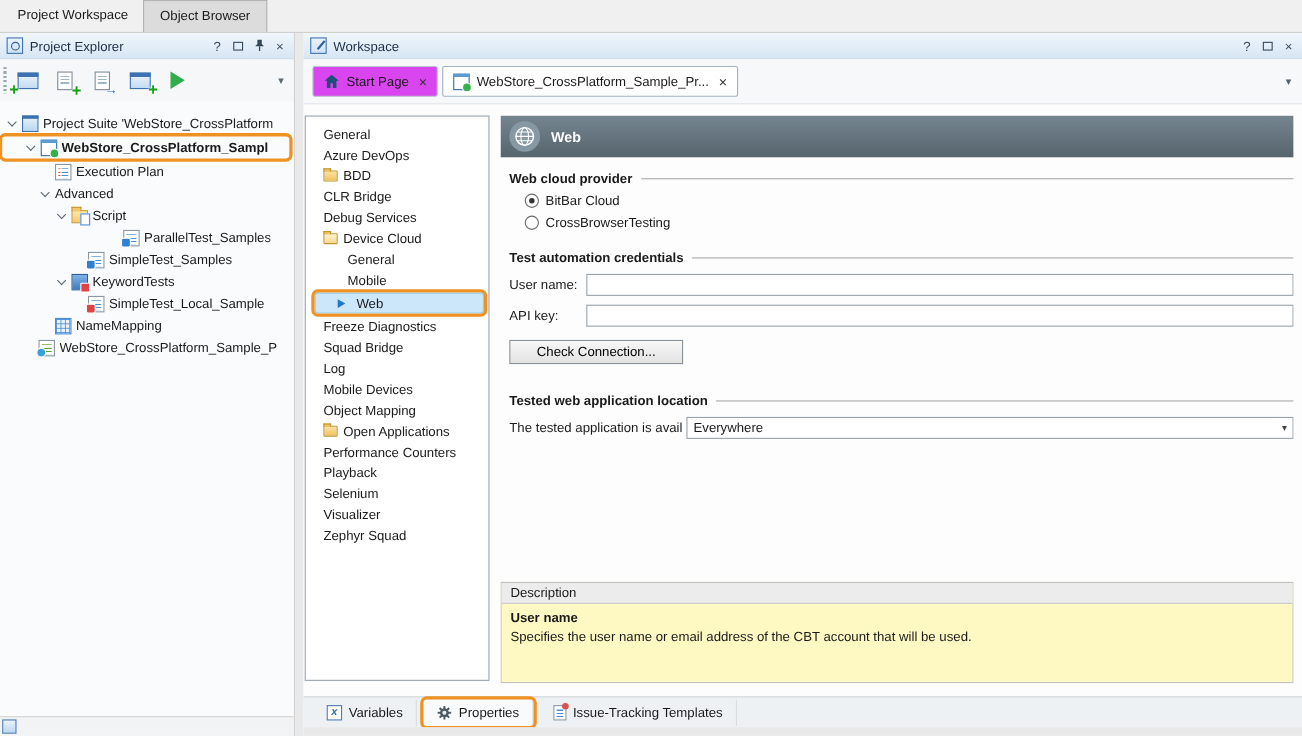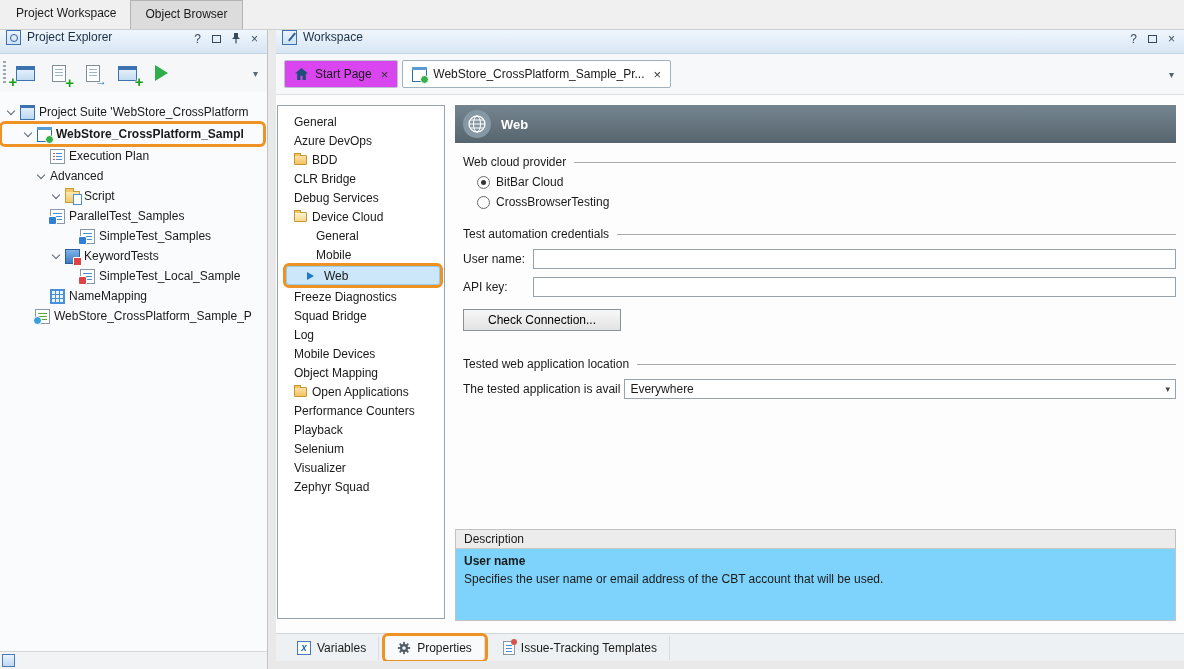--- a/index.html
+++ b/index.html
@@ -11,21 +11,21 @@
   .top-tab{padding:6px 14px 5px;cursor:default;white-space:nowrap}
   .top-tab.inactive{background:#dcdcdc;border:1px solid #b3b3b3;border-bottom:none}
 
   
   .main{display:flex;height:640px;border-top:1px solid #cfcfcf}
   .left-panel{width:268px;background:#fafbfc;border-right:1px solid #c3c3c3;display:flex;flex-direction:column}
   .splitter{width:8px;background:#e9e9e9}
   .workspace{flex:1;display:flex;flex-direction:column;background:#fdfdfe;min-width:0}
 
   
-  .panel-header{height:24px;flex:0 0 24px;display:flex;align-items:flex-start;gap:6px;padding:0 4px 0 6px;
+  .panel-header{height:24px;flex:0 0 24px;display:flex;align-items:center;gap:6px;padding:0 4px 0 6px;
     background:linear-gradient(#f0f6fc,#d7e6f4);border-bottom:1px solid #c3d3e2;color:#1c2f45}
   .ph-title{flex:1;white-space:nowrap;overflow:hidden}
   .ph-controls{display:flex;align-items:center;gap:2px}
   .wc{width:17px;height:17px;display:flex;align-items:center;justify-content:center;color:#35495c;font-size:12px;cursor:default}
   .float-glyph{width:9px;height:8px;border:1px solid #35495c;display:inline-block}
   .ph-icon{width:15px;height:15px;flex:0 0 15px;position:relative;border:1px solid #3c72b0;background:linear-gradient(#eaf3fb,#cfe3f7)}
   .ph-icon.pe::after{content:"";position:absolute;left:3px;top:3px;width:6px;height:6px;border:1.5px solid #2f5f96;border-radius:50%}
   .ph-icon.ws::after{content:"";position:absolute;right:3px;top:1px;width:2px;height:10px;background:#2f5f96;transform:rotate(40deg)}
 
   
@@ -106,37 +106,37 @@
   .sel-arrow{position:absolute;left:21px;width:0;height:0;border-left:7px solid #1f78c8;border-top:4px solid transparent;border-bottom:4px solid transparent}
   .nfi{flex:0 0 auto}
   .nfi.folder-icon,.nfi.folder-open-icon{width:13px;height:10px;background:linear-gradient(#ffe2a6,#f2c35f);border:1px solid #c49636;border-radius:1px;position:relative;margin-top:1px}
   .nfi.folder-icon::before,.nfi.folder-open-icon::before{content:"";position:absolute;left:-1px;top:-3px;width:5px;height:2px;background:#f2c35f;border:1px solid #c49636;border-bottom:none}
   .nfi.folder-open-icon{background:linear-gradient(#fff3d2,#f7d98d)}
 
   
   .content{flex:1;display:flex;flex-direction:column;margin-left:10px;min-width:0;overflow:hidden}
   .page-header{height:38px;flex:0 0 38px;background:linear-gradient(#75858f,#56646d);display:flex;align-items:center;gap:10px;padding:0 8px;color:#fff;font-weight:bold;font-size:13px}
   .globe-badge{width:28px;height:28px;border-radius:50%;background:#8598a3;display:flex;align-items:center;justify-content:center}
-  .group-heading{display:flex;align-items:center;gap:8px;font-weight:normal;margin:12px 0 0 8px}
+  .group-heading{display:flex;align-items:center;gap:8px;font-weight:bold;margin:12px 0 0 8px}
   .group-heading .rule{flex:1;height:1px;background:#aaa}
   .gh2{margin-top:18px}
   .gh3{margin-top:26px}
   .radio-row{display:flex;align-items:center;gap:6px;margin:6px 0 0 22px;cursor:default}
   .radio{width:13px;height:13px;border:1px solid #6a6a6a;border-radius:50%;background:#fff;position:relative;flex:0 0 13px}
   .radio.on::after{content:"";position:absolute;left:3px;top:3px;right:3px;bottom:3px;background:#333;border-radius:50%}
   .field-row{display:flex;align-items:center;margin:8px 0 0 8px}
   .field-label{width:70px;flex:0 0 70px}
   .field-input{flex:1;height:20px;border:1px solid #98a2aa;background:#fff;padding:0 4px;font:inherit}
   .btn{margin:12px 0 0 8px;width:158px;height:22px;border:1px solid #8a9299;background:linear-gradient(#f7f7f7,#e3e3e3);font:inherit;cursor:default}
   .loc-row{display:flex;align-items:center;margin:8px 0 0 8px}
   .loc-label{white-space:nowrap;overflow:hidden;max-width:205px}
   .combo{flex:1;height:20px;border:1px solid #98a2aa;background:#fff;display:flex;align-items:center;padding:0 2px 0 5px;margin-left:4px;cursor:default}
   .combo-arrow{margin-left:auto;font-size:9px;color:#444;padding:0 3px}
   .flex-spacer{flex:1}
-  .desc-panel{height:92px;flex:0 0 92px;border:1px solid #c2c2c2;background:#7dd3fc;margin-bottom:12px;display:flex;flex-direction:column}
+  .desc-panel{height:92px;flex:0 0 92px;border:1px solid #c2c2c2;background:#fef9c3;margin-bottom:12px;display:flex;flex-direction:column}
   .desc-header{height:19px;flex:0 0 19px;background:#ececec;border-bottom:1px solid #c9c9c9;display:flex;align-items:center;padding:0 8px}
   .desc-body{padding:5px 8px}
   .desc-term{font-weight:bold;margin-bottom:4px}
 
   
   .bottom-strip{height:28px;flex:0 0 28px;background:#eef1f3;border-top:1px solid #cfd6da;display:flex;align-items:center;padding-left:8px}
   .bottom-tabs{display:flex;align-items:center;height:100%}
   .btab{height:24px;display:flex;align-items:center;gap:6px;padding:0 12px;margin:2px 1px;border-right:1px solid #d8dde1;white-space:nowrap;cursor:default}
   .btab.active{background:#f8fafb}
   .btab.annotated{outline:3px solid #ef9224;border-radius:3px;margin:2px 5px}
@@ -216,21 +216,21 @@
         <div class="trow" style="padding-left:36px">
      <span class="chev exp"></span>
 
      <span class="tlabel">Advanced</span>
    </div>
         <div class="trow" style="padding-left:51px">
      <span class="chev exp"></span>
      <span class="ti script-folder-icon"></span>
      <span class="tlabel">Script</span>
    </div>
-        <div class="trow" style="padding-left:36px">
+        <div class="trow" style="padding-left:98px">
      <span class="chev none"></span>
      <span class="ti script-unit-icon"></span>
      <span class="tlabel">ParallelTest_Samples</span>
    </div>
         <div class="trow" style="padding-left:66px">
      <span class="chev none"></span>
      <span class="ti script-unit-icon"></span>
      <span class="tlabel">SimpleTest_Samples</span>
    </div>
         <div class="trow" style="padding-left:51px">

